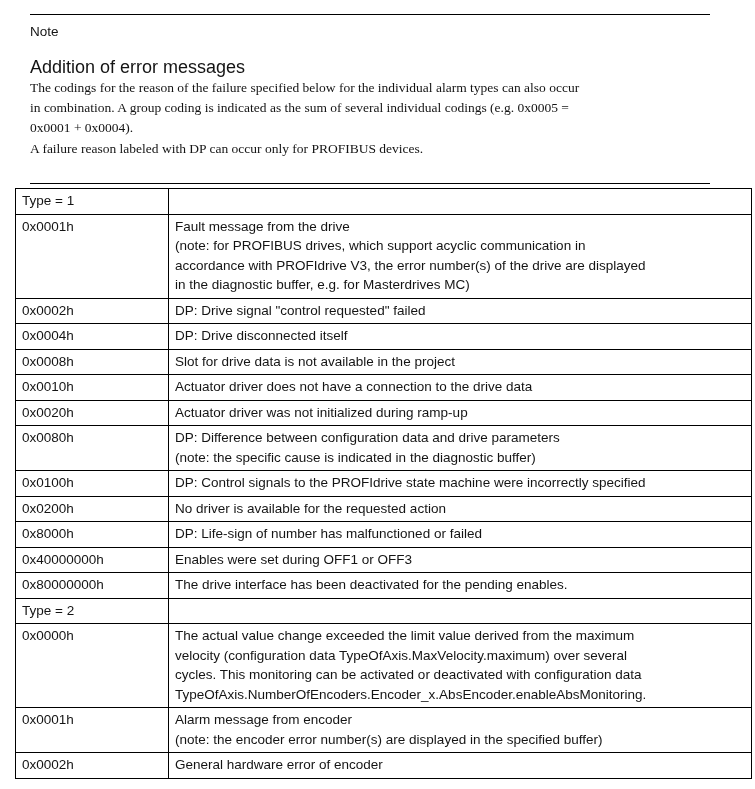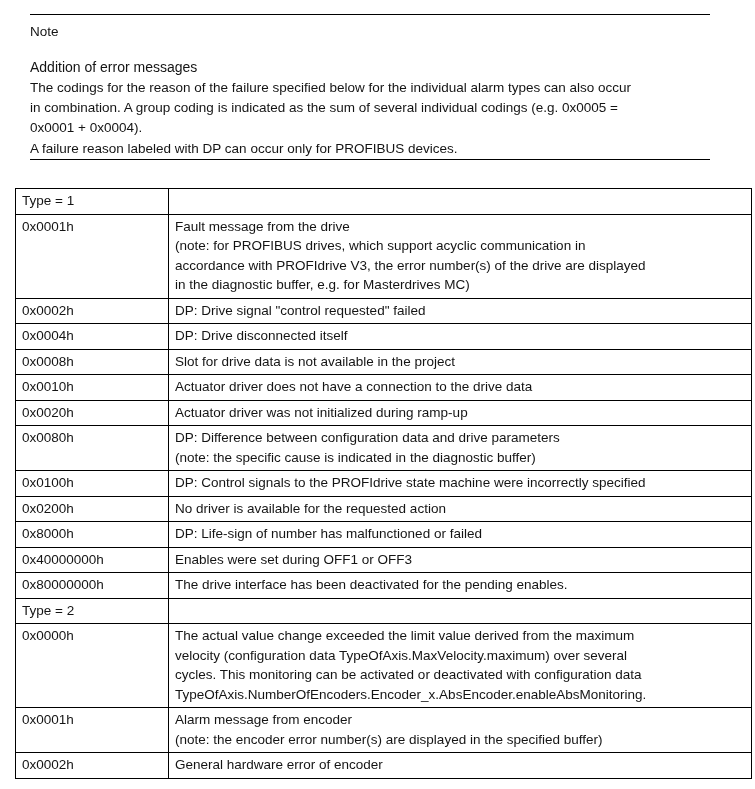--- a/index.html
+++ b/index.html
@@ -17,38 +17,39 @@
   }
 
   
   .note-section {
     position: absolute;
     left: 30px;
     top: 14px;
     width: 680px;
     border-top: 1.5px solid #000;
     border-bottom: 1.5px solid #000;
-    padding: 7px 0 0 0;
+    padding: 7px 0 24px 0;
     box-sizing: border-box;
   }
   .note-title {
     font-size: 13.5px;
     line-height: 20px;
     margin: 0 0 15px 0;
   }
   .note-subtitle {
-    font-size: 14px;
+    font-size: 18px;
     line-height: 20px;
     margin: 0;
   }
   .note-paragraph {
     font-size: 13.5px;
     line-height: 20px;
     margin: 1px 0 0 0;
     white-space: pre-line;
+    font-family: Liberation Serif, serif;
   }
 
   
   .error-table {
     position: absolute;
     left: 15px;
     top: 188px;
     width: 737px;
     border-collapse: collapse;
     table-layout: fixed;

